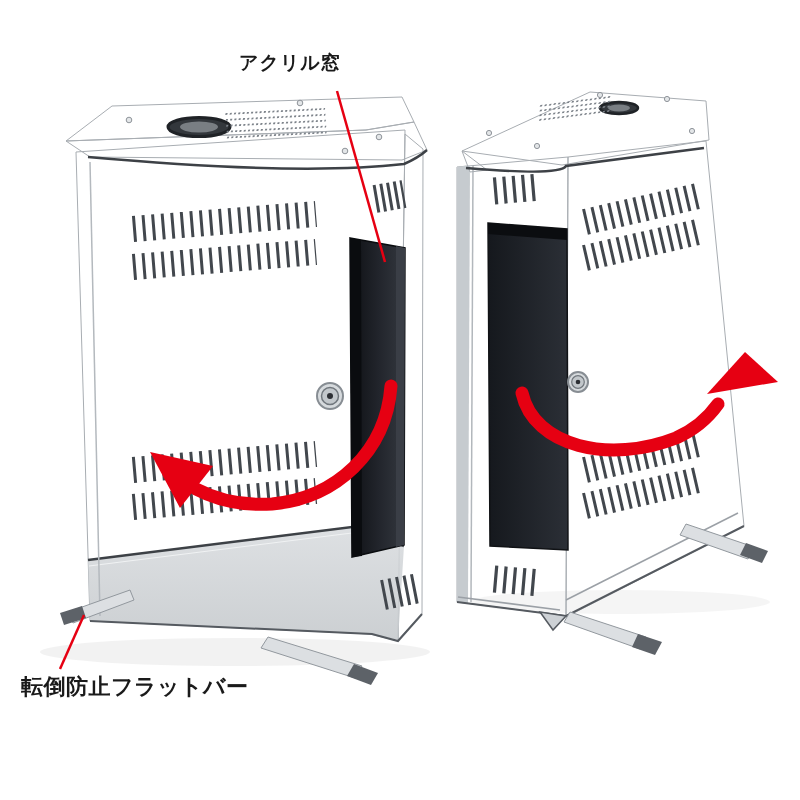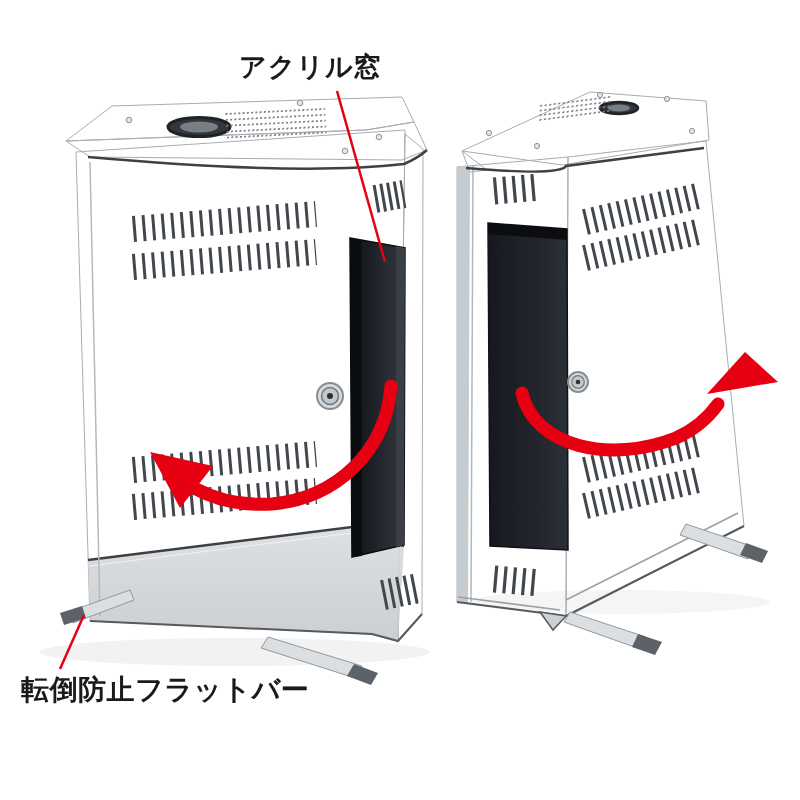--- a/index.html
+++ b/index.html
@@ -8,22 +8,22 @@
     background:var(--background,#fff);
     font-family:"Liberation Sans","DejaVu Sans",sans-serif;
     position:relative;overflow:hidden;
   }
   .stage{position:absolute;inset:0;width:800px;height:800px;}
   .stage svg{position:absolute;left:0;top:0;}
   .anno{
     position:absolute;color:var(--text_black,#1a1a1a);
     font-weight:bold;white-space:nowrap;line-height:1.1;
   }
-  .lbl-window{left:239px;top:53px;font-size:27px;letter-spacing:1px;}
-  .lbl-foot{left:21px;top:675px;font-size:28px;letter-spacing:0.5px;}
+  .lbl-window{left:239px;top:53px;font-size:19px;letter-spacing:1px;}
+  .lbl-foot{left:21px;top:675px;font-size:22px;letter-spacing:0.5px;}
   .caption{left:19px;top:742px;font-size:29px;letter-spacing:0;}
   .red-fill{fill:var(--arrow_red,#e60012);}
   .red-stroke{stroke:var(--arrow_red,#e60012);}
   .vent{stroke:#42474d;fill:none;}
   .edge{stroke:#a8adb2;stroke-width:1;fill:none;}
   .darkline{stroke:#3d4146;fill:none;}
   .screw{fill:#e3e6e8;stroke:#8f949a;stroke-width:1;}
   .mesh{stroke:#7d838a;stroke-width:1.8;stroke-dasharray:2,2.2;fill:none;}
 </style>
 </head>

